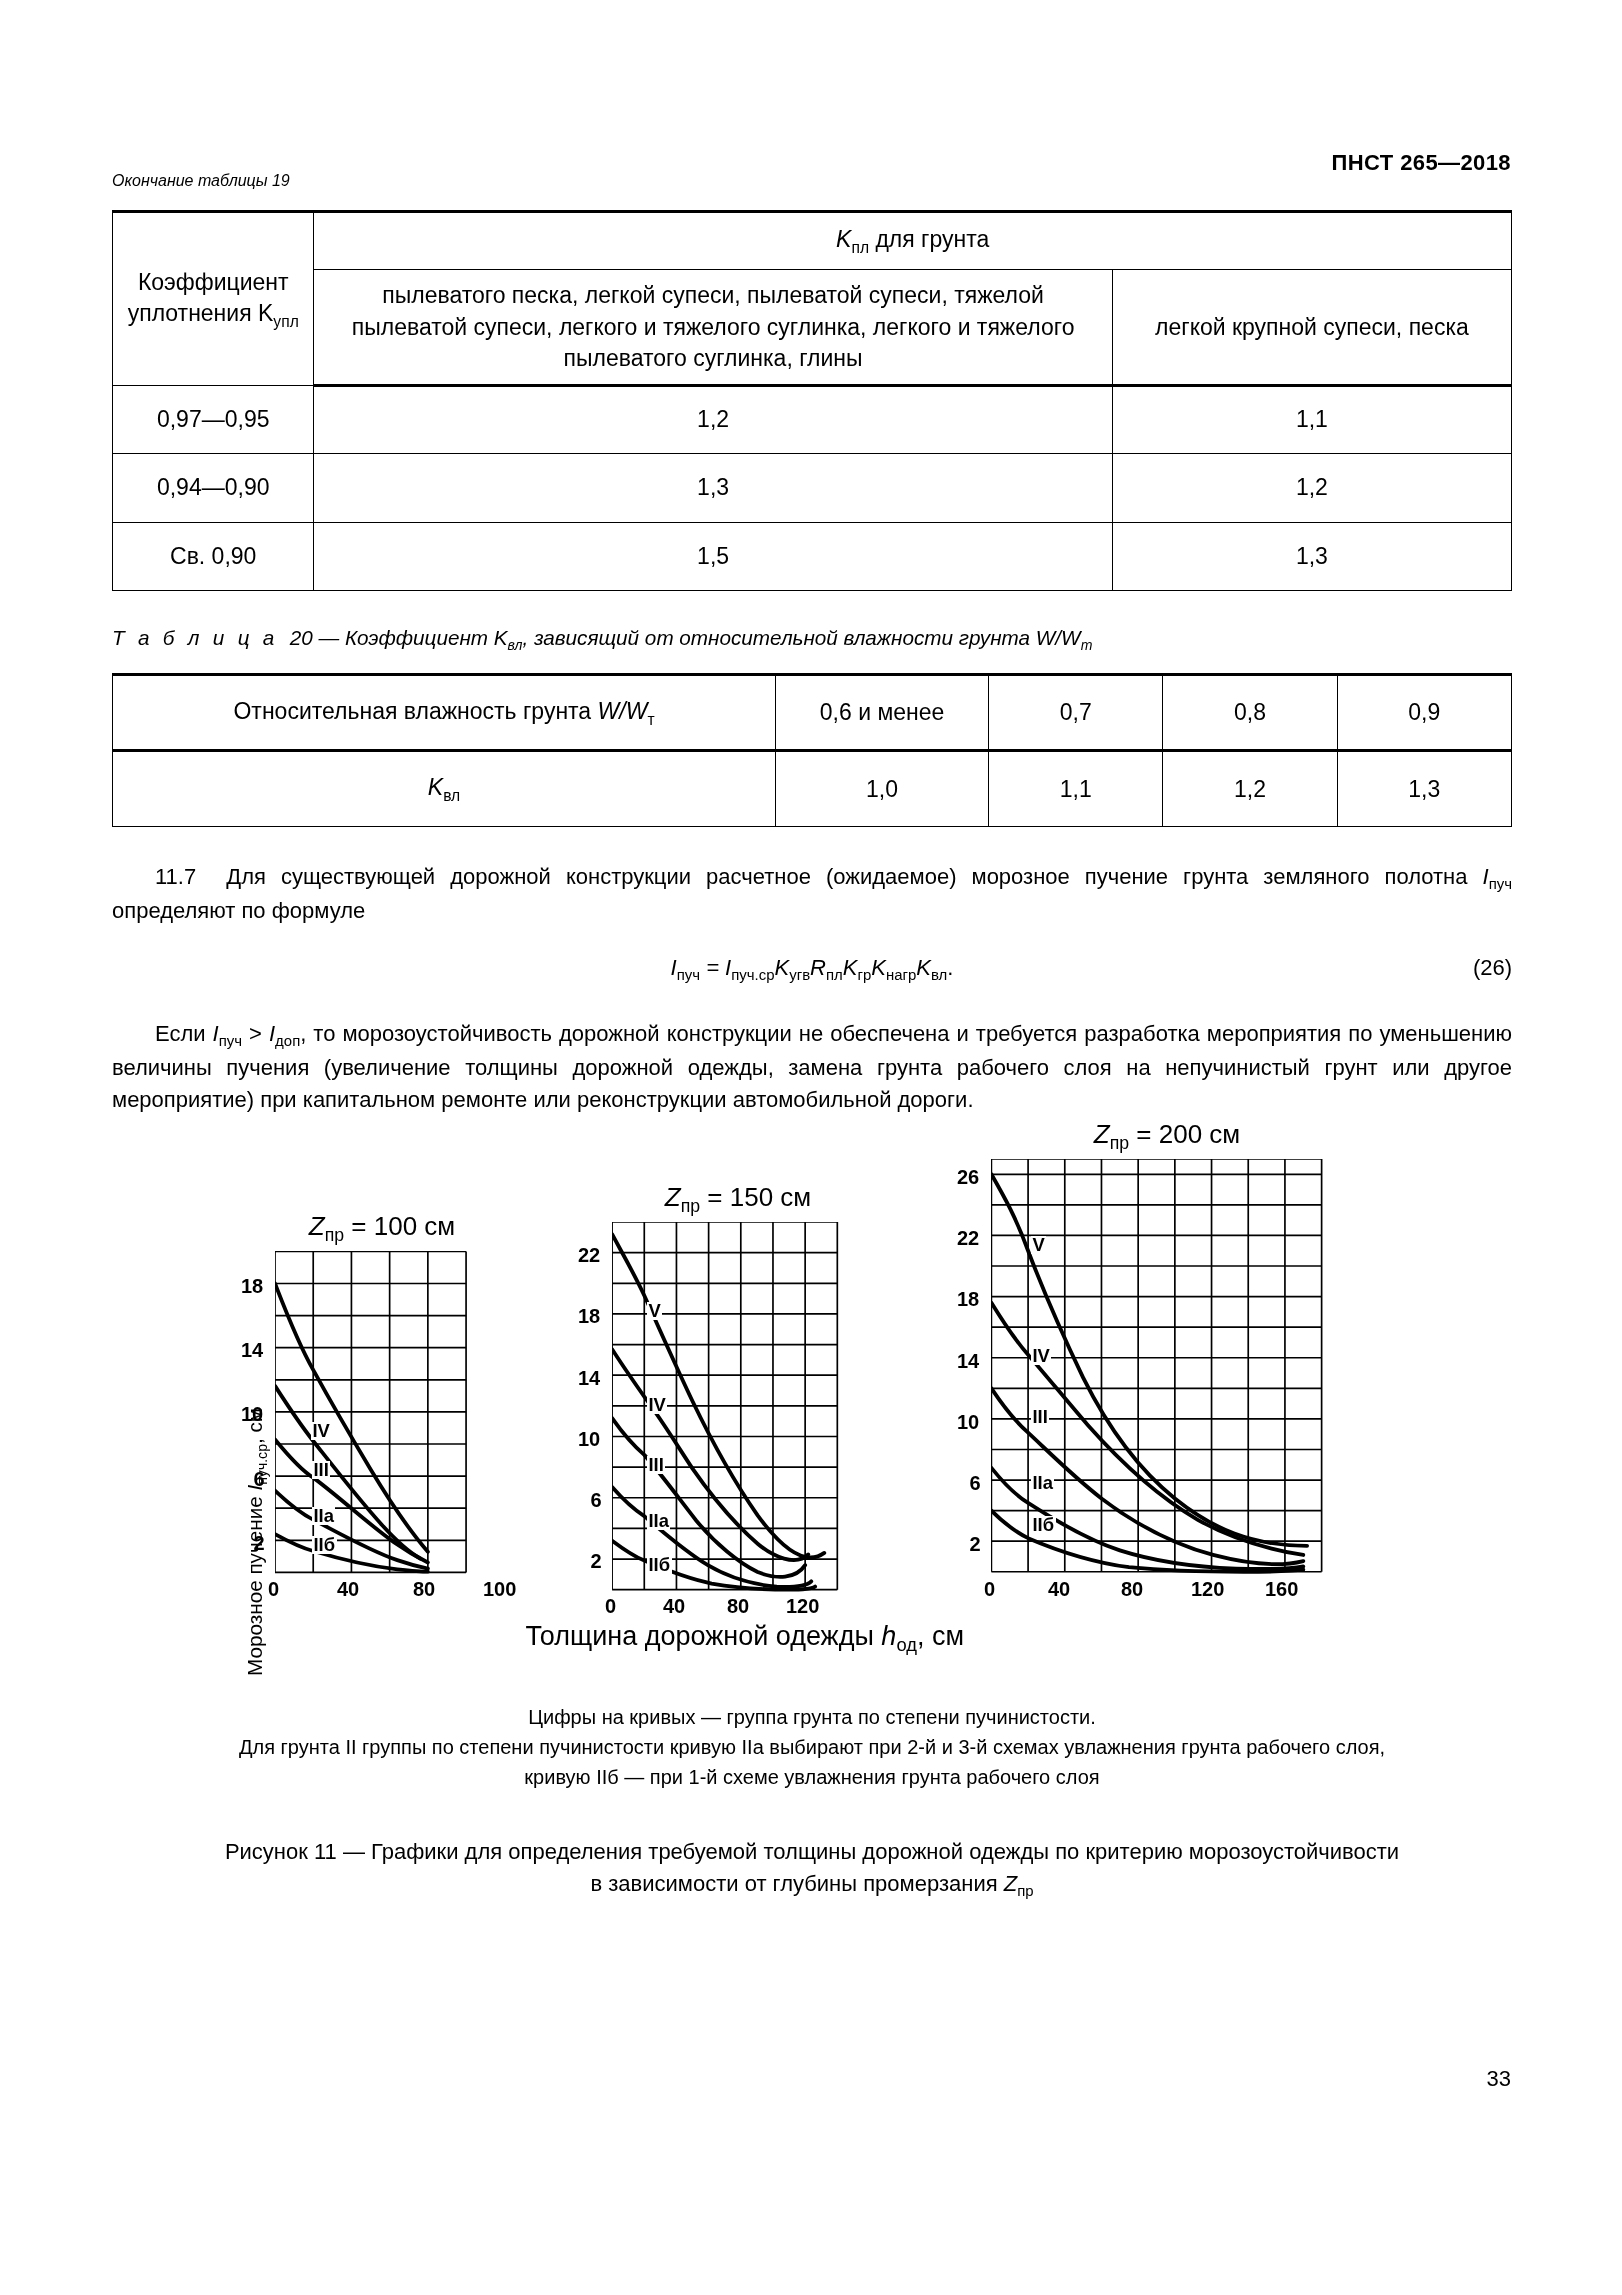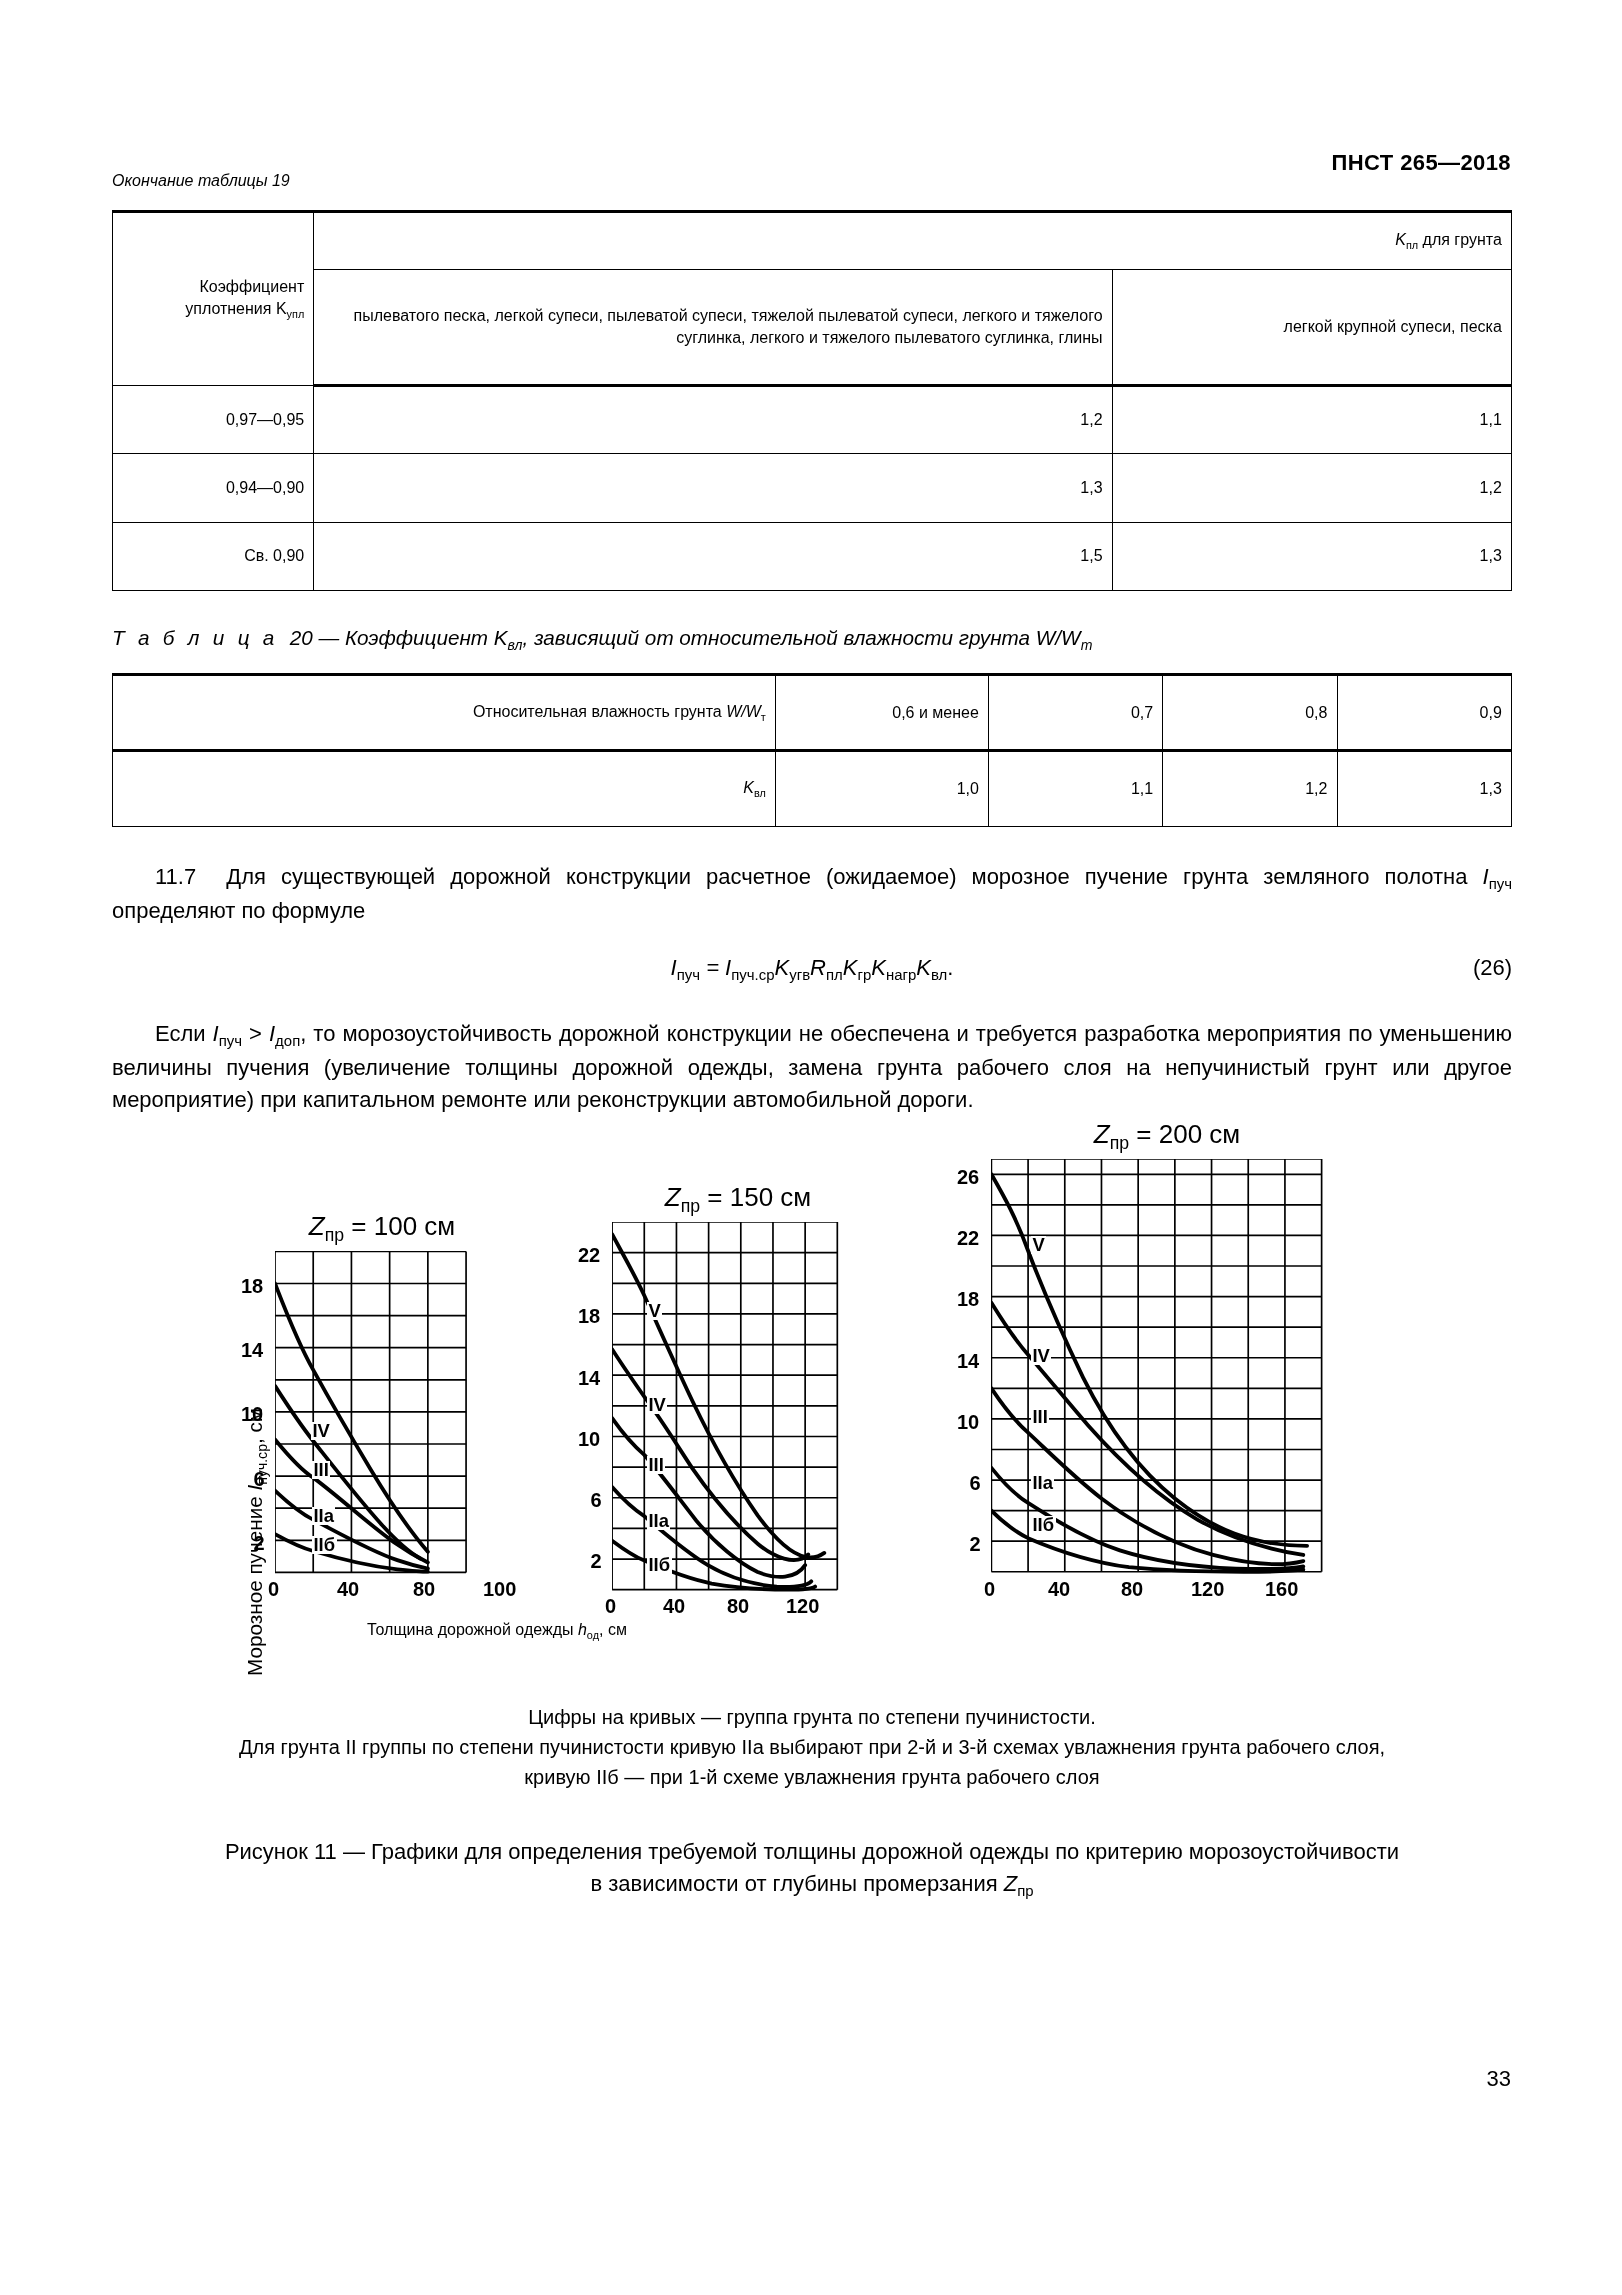--- a/index.html
+++ b/index.html
@@ -56,22 +56,22 @@
   }
 
   
   table.doc-table {
     border-collapse: collapse;
     width: 100%;
     table-layout: fixed;
   }
   table.doc-table td {
     border: 1.5px solid #000;
-    font-size: 16px;
-    text-align: right;
+    font-size: 23px;
+    text-align: center;
     vertical-align: middle;
     padding: 7.7px 9.2px;
     line-height: 1.35;
   }
   table.doc-table tr.thick-bottom td {
     border-bottom-width: 3.1px;
   }
   table.doc-table .outer-top { border-top-width: 3.1px; }
   .cell-head {
     font-size: 20px;
@@ -141,23 +141,23 @@
   }
   .ylabel {
     position: absolute;
     font-size: 20.7px;
     white-space: nowrap;
     transform-origin: 0 0;
     transform: rotate(-90deg);
   }
   .xlabel {
     position: absolute;
-    font-size: 16px;
+    font-size: 27px;
     white-space: nowrap;
-    text-align: left;
+    text-align: right;
   }
 
   
   .fig-notes {
     position: absolute;
     left: 112px;
     top: 1702px;
     width: 1400px;
     text-align: center;
     font-size: 20px;

